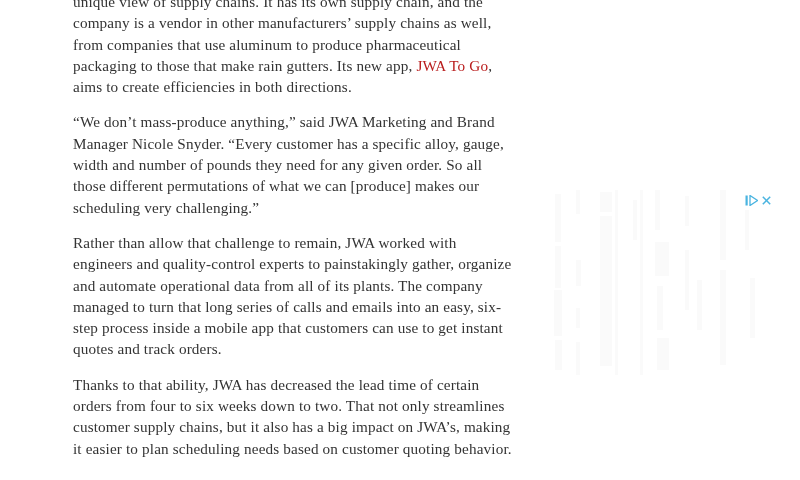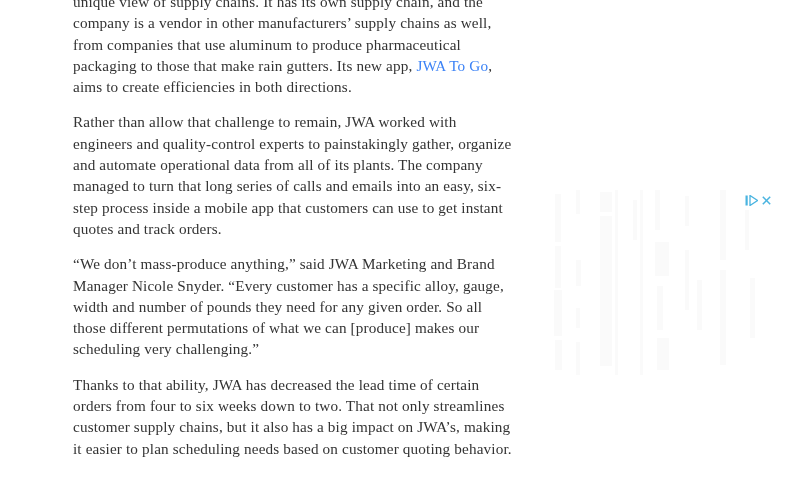--- a/index.html
+++ b/index.html
@@ -36,21 +36,21 @@
     font-size: 15.2px;
     line-height: 21.3px;
     color: #333333;
     text-align: left;
     letter-spacing: 0.01em;
   }
 
   .para:last-child { margin-bottom: 0; }
 
   .inline-link {
-    color: #3b82f6;
+    color: #b91c1c;
     text-decoration: none;
   }
 
   
   #ad-slot {
     position: absolute;
     left: 545px;
     top: 190px;
     width: 235px;
     height: 185px;
@@ -121,25 +121,25 @@
 <div id="page">
 
   <div id="article">
 
     <p class="para">
       <span>unique view of supply chains. It has its own supply chain, and the company is a vendor in other manufacturers’ supply chains as well, from companies that use aluminum to produce pharmaceutical packaging to those that make rain gutters. Its new app, </span><a class="inline-link" href="#">JWA To Go</a><span>, aims to create efficiencies in both directions.</span>
     </p>
 
 
     <p class="para">
-      <span>Rather than allow that challenge to remain, JWA worked with engineers and quality-control experts to painstakingly gather, organize and automate operational data from all of its plants. The company managed to turn that long series of calls and emails into an easy, six-step process inside a mobile app that customers can use to get instant quotes and track orders.</span>
+      <span>“We don’t mass-produce anything,” said JWA Marketing and Brand Manager Nicole Snyder. “Every customer has a specific alloy, gauge, width and number of pounds they need for any given order. So all those different permutations of what we can [produce] makes our scheduling very challenging.”</span>
     </p>
 
     <p class="para">
-      <span>“We don’t mass-produce anything,” said JWA Marketing and Brand Manager Nicole Snyder. “Every customer has a specific alloy, gauge, width and number of pounds they need for any given order. So all those different permutations of what we can [produce] makes our scheduling very challenging.”</span>
+      <span>Rather than allow that challenge to remain, JWA worked with engineers and quality-control experts to painstakingly gather, organize and automate operational data from all of its plants. The company managed to turn that long series of calls and emails into an easy, six-step process inside a mobile app that customers can use to get instant quotes and track orders.</span>
     </p>
 
     <p class="para">
       <span>Thanks to that ability, JWA has decreased the lead time of certain orders from four to six weeks down to two. That not only streamlines customer supply chains, but it also has a big impact on JWA’s, making it easier to plan scheduling needs based on customer quoting behavior.</span>
     </p>
 
   </div>
 
   <div id="ad-slot">
 

